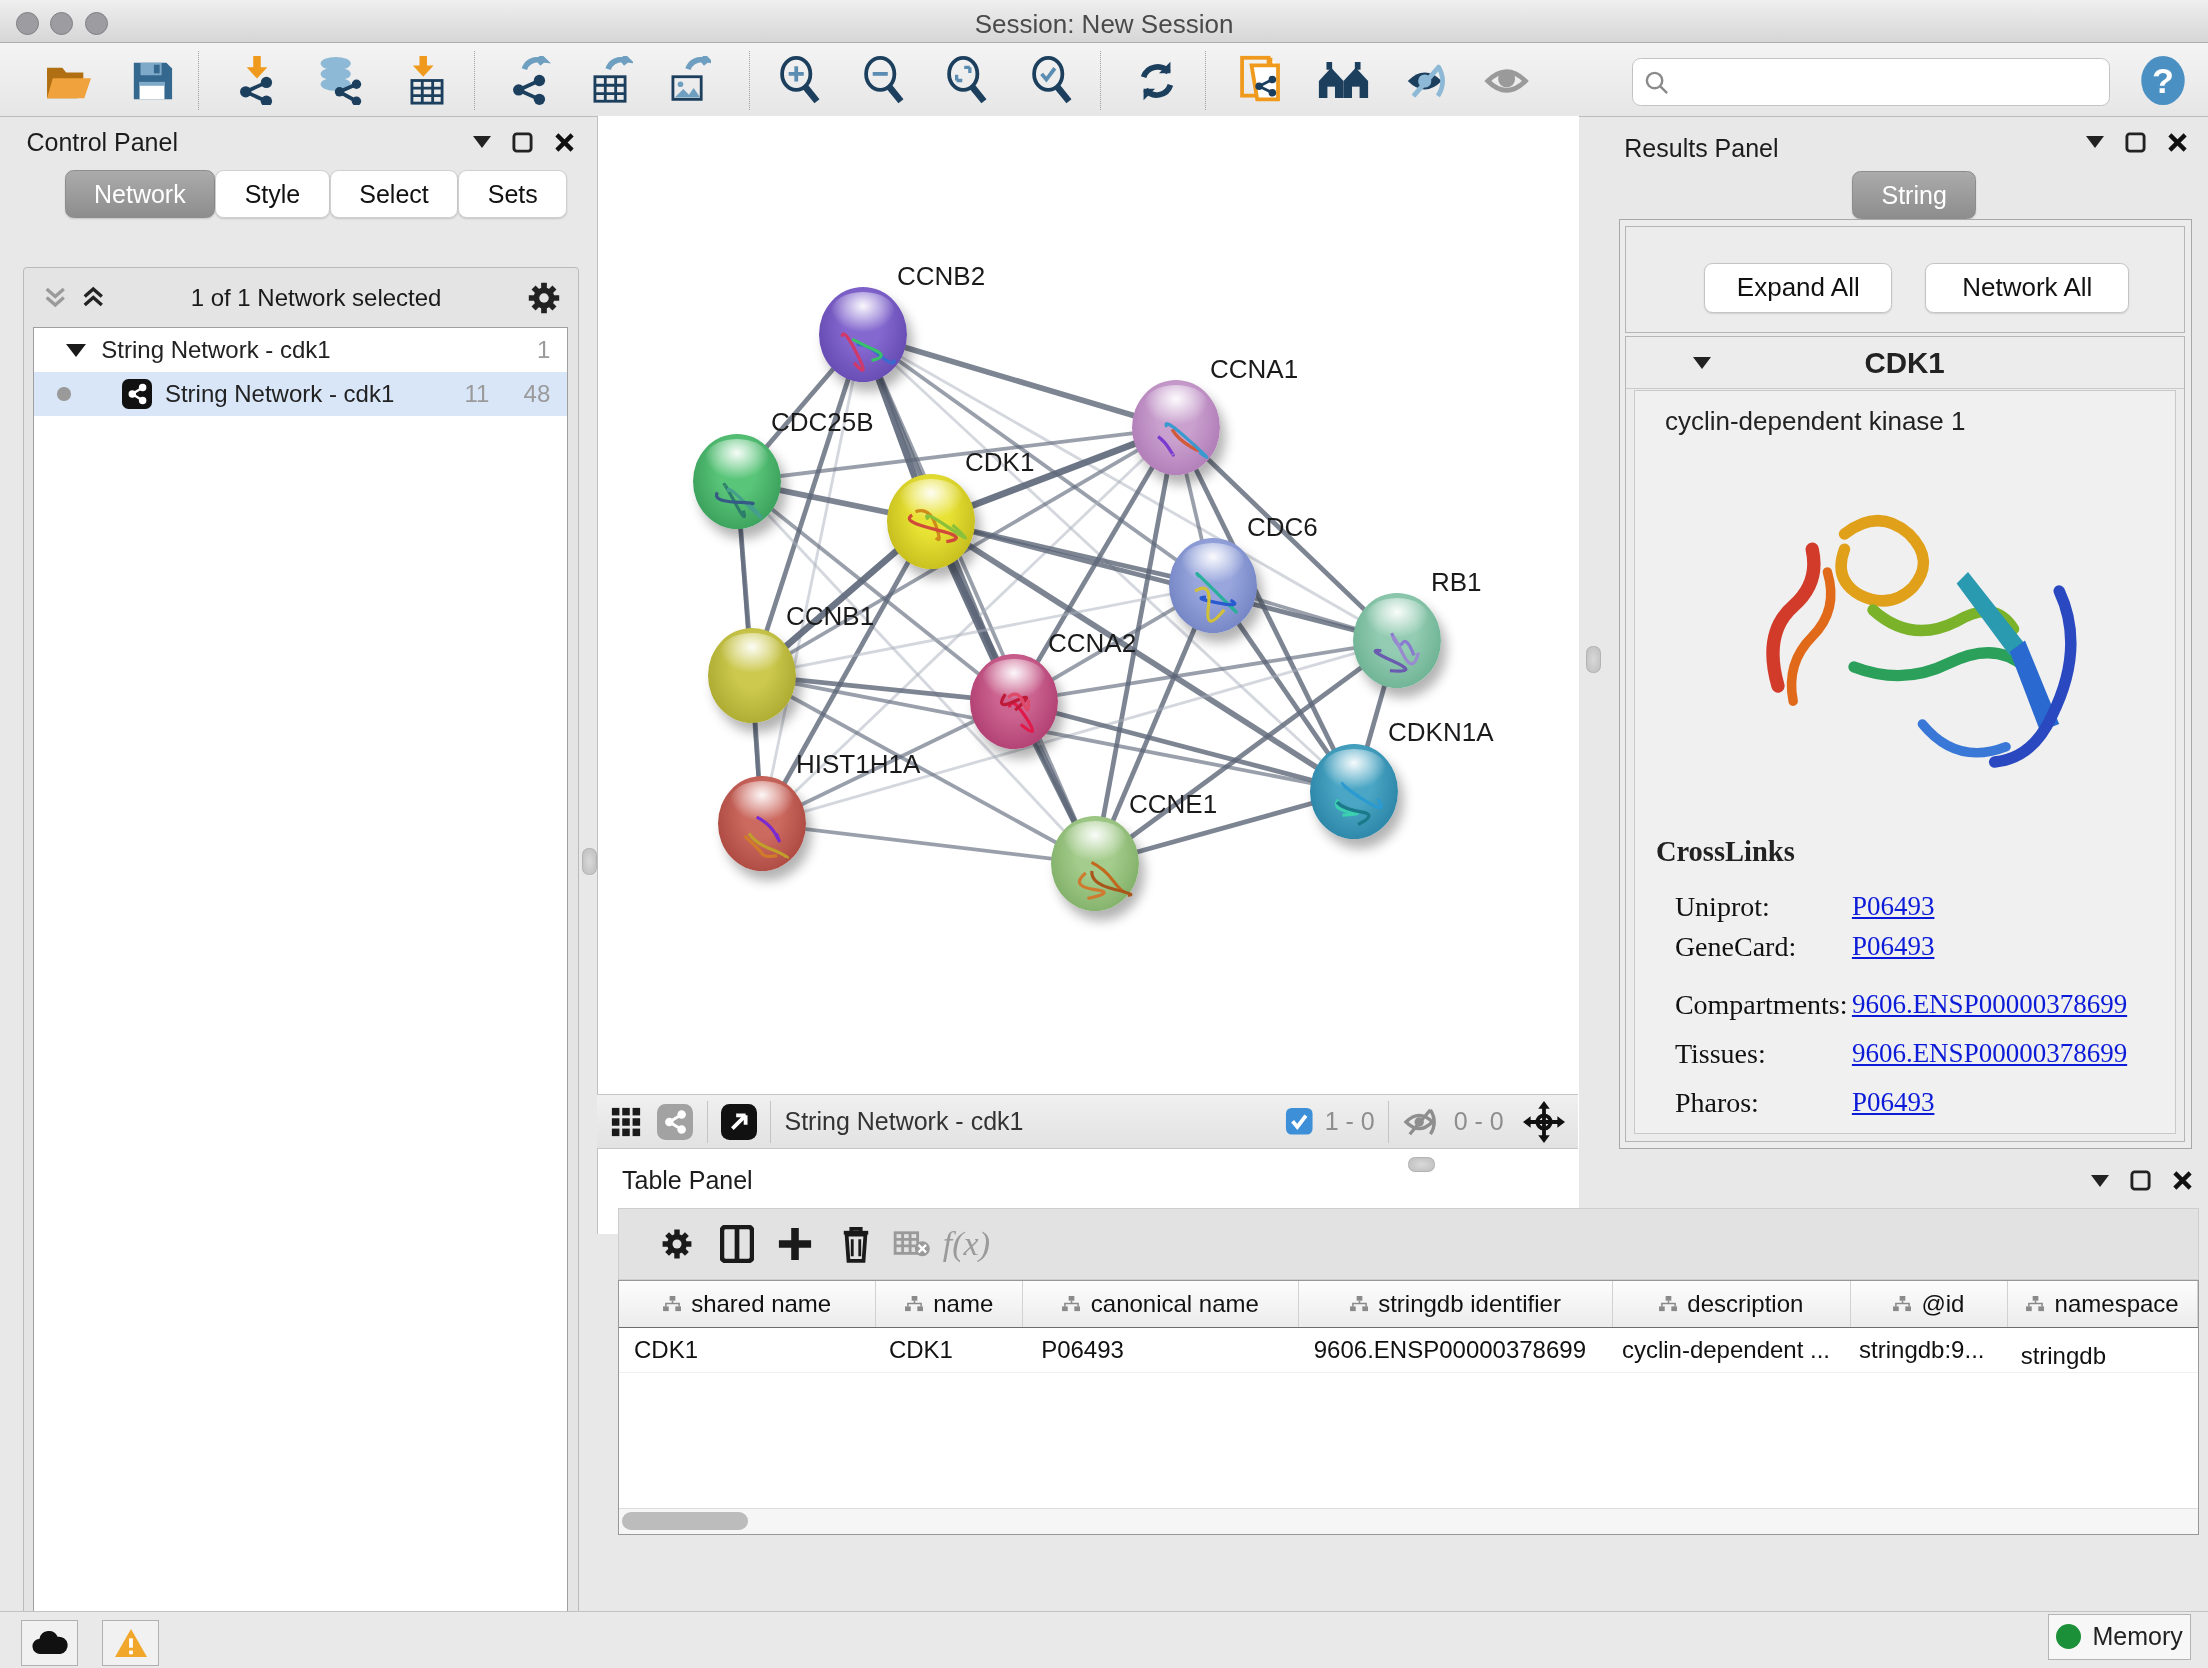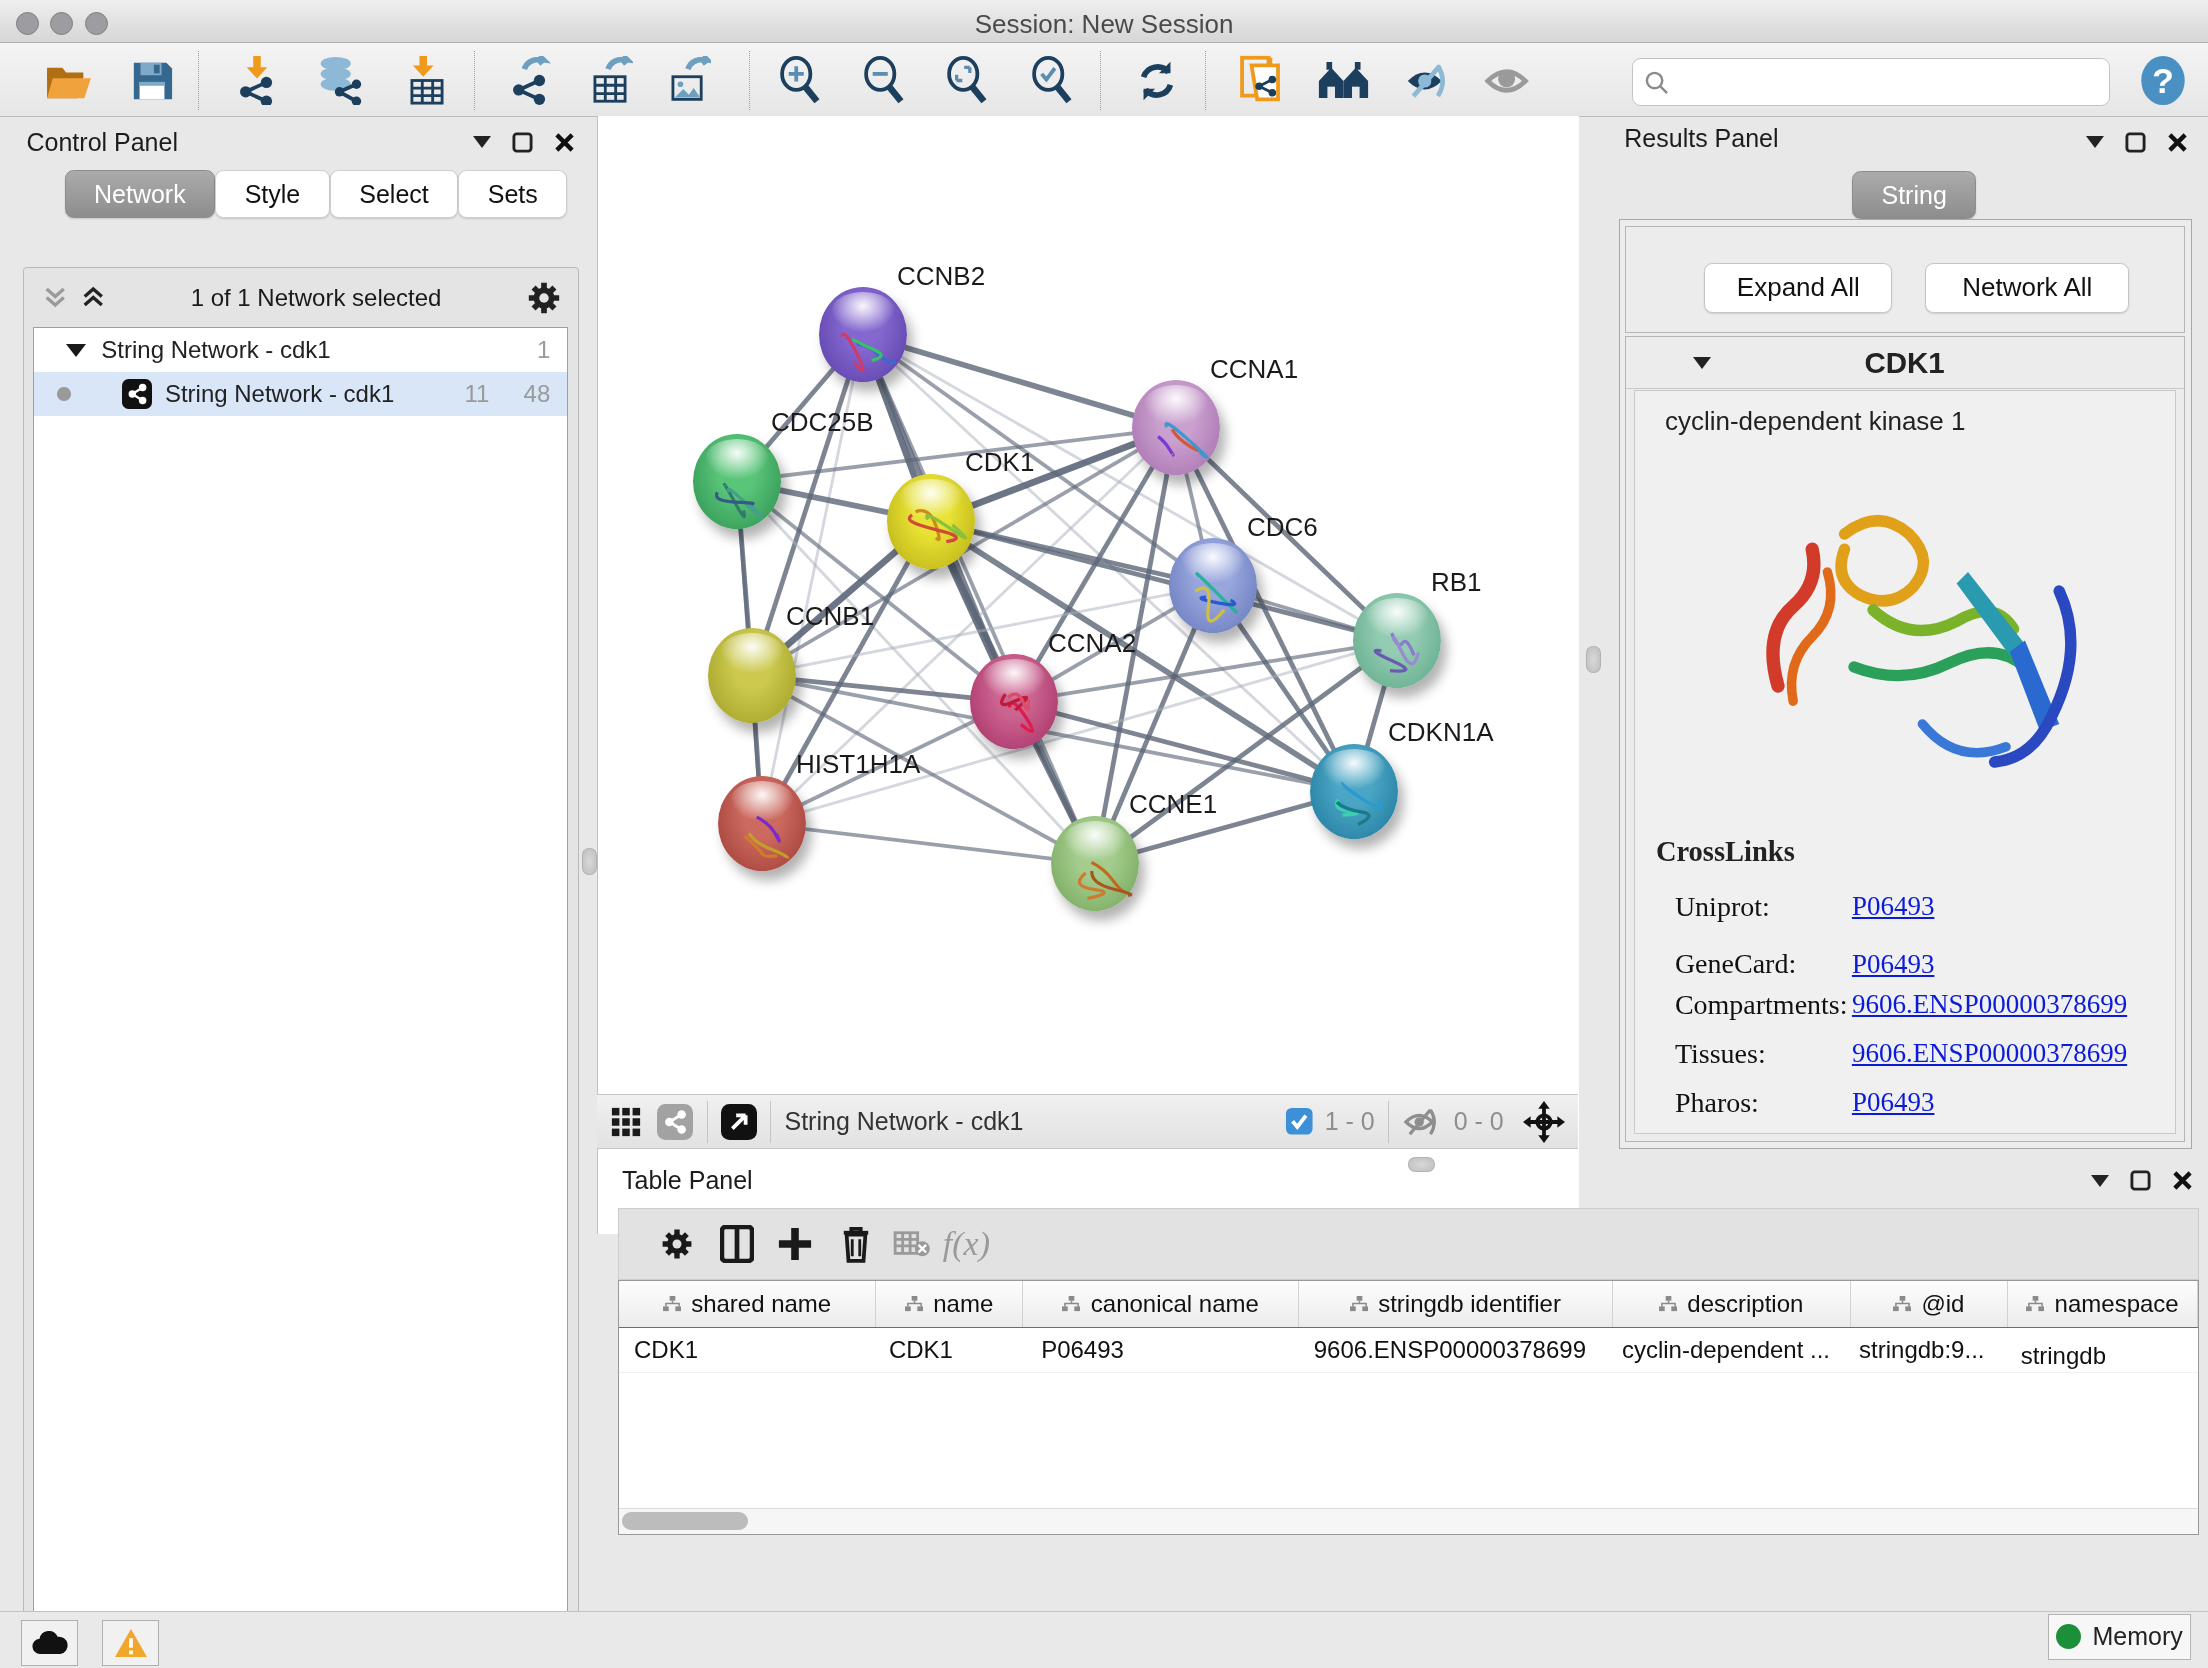--- a/index.html
+++ b/index.html
@@ -544,21 +544,21 @@
         <path d="M0 22 l8 -6 v12z"></path>
         <path d="M44 22 l-8 -6 v12z"></path>
       </g>
     <circle cx="22" cy="22" r="7" fill="none" stroke="#111" stroke-width="4"></circle>
   </svg>
 </div>
 <div class="splitdot" style="left:1408px;top:1157px"></div>
 <div class="vsplitdot" style="left:1586px;top:646px"></div>
 
 <div class="rpanel">
-  <div style="position:absolute;left:13.3px;top:2px" class="ptitle">Results Panel</div>
+  <div style="position:absolute;left:13.3px;top:12px" class="ptitle">Results Panel</div>
   <div class="pctrl" style="right:15px;top:9.5px">
     <div class="tri-down"></div>
     <svg width="21" height="21" viewBox="0 0 22 22">
         <rect x="2" y="2" width="18" height="18" fill="none" stroke="#222" stroke-width="3" rx="3"></rect>
       </svg>
     <svg width="21" height="21" viewBox="0 0 22 22">
         <path d="M3 3 L19 19 M19 3 L3 19" stroke="#111" stroke-width="4.5"></path>
       </svg>
   </div>
   <div class="wtab sel" style="position:absolute;left:241px;top:49px">String</div>
@@ -586,21 +586,21 @@
             <path d="M168 70 q14 30 -4 66 q-10 22 -30 24" stroke="#2a48c0" stroke-width="6"></path>
             <path d="M96 140 q18 22 44 12" stroke="#3a78d8" stroke-width="5"></path>
           </g>
         </svg>
         <div class="serif" style="position:absolute;left:21px;top:445px;font-size:28.5px;font-weight:bold">CrossLinks</div>
         <div id="crosslinks" style="position:absolute;left:40px;top:491px;right:19px">
           <div style="display:flex;height:49px;align-items:center">
               <span class="xl-label serif" style="width:177px">Uniprot:</span>
               <span class="xl-link serif">P06493</span>
             </div>
-          <div style="display:flex;height:49px;align-items:flex-end">
+          <div style="display:flex;height:49px;align-items:flex-start">
               <span class="xl-label serif" style="width:177px">GeneCard:</span>
               <span class="xl-link serif">P06493</span>
             </div>
           <div style="display:flex;height:49px;align-items:center">
               <span class="xl-label serif" style="width:177px">Compartments:</span>
               <span class="xl-link serif">9606.ENSP00000378699</span>
             </div>
           <div style="display:flex;height:49px;align-items:center">
               <span class="xl-label serif" style="width:177px">Tissues:</span>
               <span class="xl-link serif">9606.ENSP00000378699</span>

